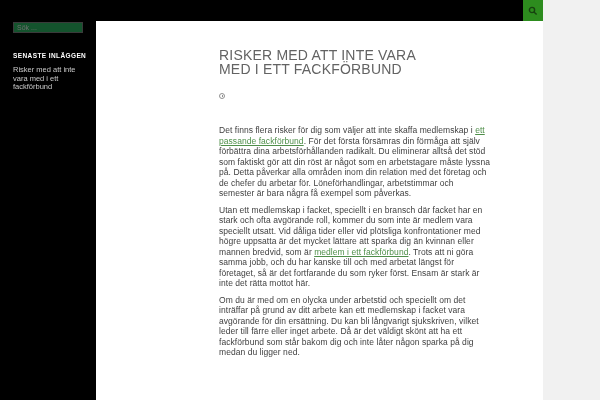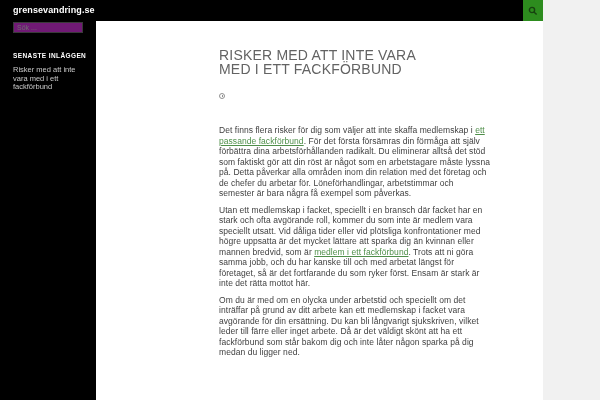--- a/index.html
+++ b/index.html
@@ -34,21 +34,21 @@
 
   
   .sidebar {
     position: absolute; top: 21px; left: 0;
     width: 96px; height: 379px;
     background: var(--sidebar-bg, #000);
   }
   .search-input {
     position: absolute; top: 1px; left: 13px;
     width: 70px; height: 11px;
-    background: #701a75; border: 1px solid #3a3a3a;
+    background: #14532d; border: 1px solid #3a3a3a;
     color: #b5b5b5; font-size: 7px; font-family: inherit;
     padding: 0 3px; outline: none;
   }
   .search-input::placeholder { color: #6f6f6f; }
   .widget-title {
     position: absolute; top: 31px; left: 13px; margin: 0;
     color: #fff; font-size: 6.5px; font-weight: bold;
     letter-spacing: 0.4px; text-transform: uppercase;
   }
   .recent-post-link {
@@ -92,21 +92,20 @@
   }
   .entry-body a {
     color: var(--link-green, #4f8f4a);
     text-decoration: underline;
   }
 </style>
 </head>
 <body>
 
 <header class="topbar">
-  <a class="site-title" href="#">grensevandring.se</a>
   <button class="search-btn">
     <span style="display:flex">
       <svg width="10" height="10" viewBox="0 0 10 10">
         <circle cx="4" cy="4" r="2.6" fill="none" stroke="#17420f" stroke-width="1.4"></circle>
         <line x1="6" y1="6" x2="8.6" y2="8.6" stroke="#17420f" stroke-width="1.4"></line>
       </svg>
     </span>
   </button>
 </header>
 

